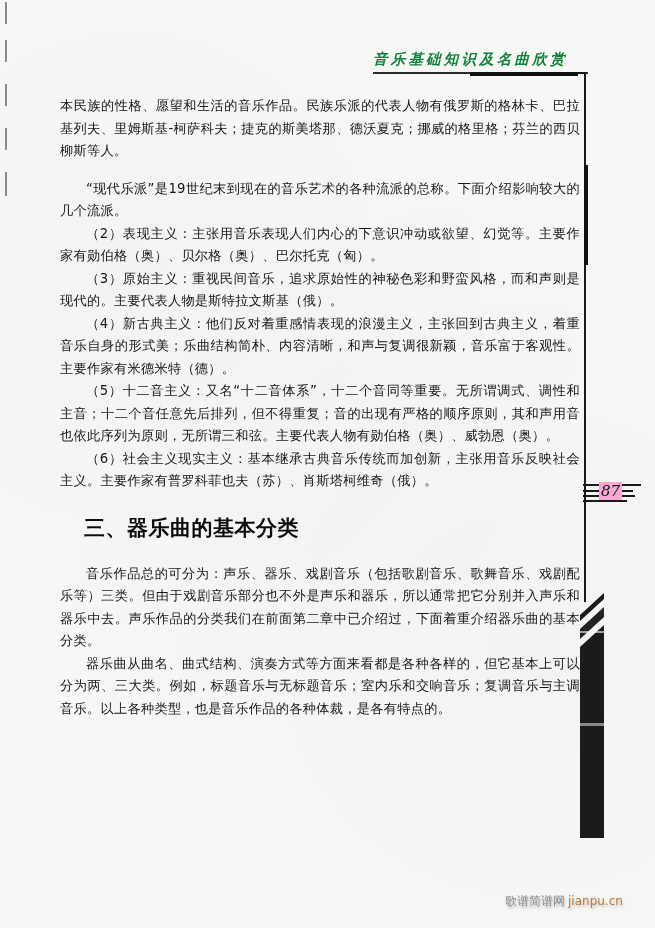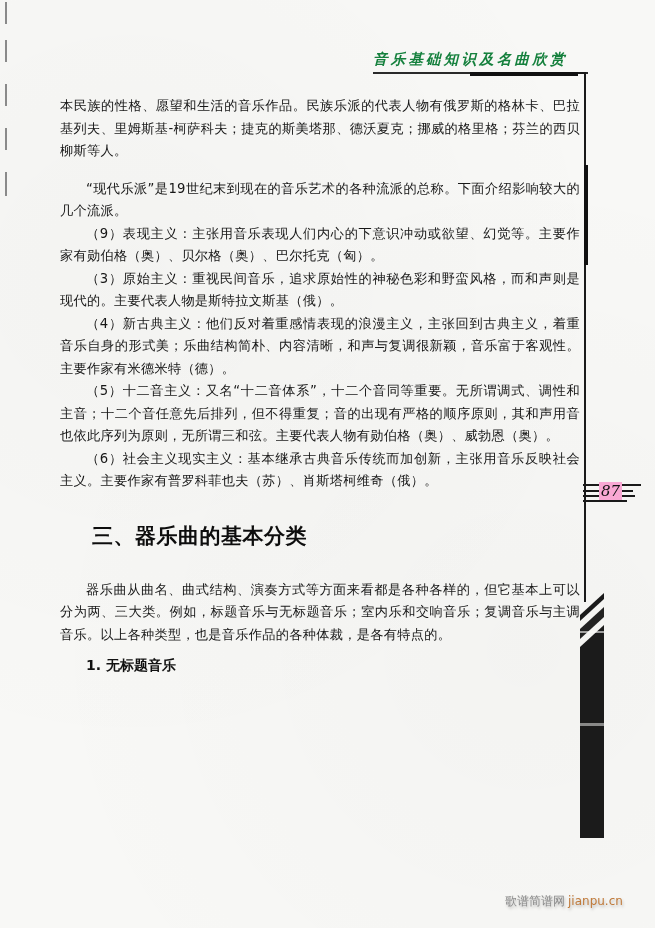--- a/index.html
+++ b/index.html
@@ -44,21 +44,21 @@
       font-size: 13.2px; line-height: 22.5px; margin: 0; text-align: justify;
       text-indent: 26px; letter-spacing: 0.3px; color: #171717;
     }
     .p.noindent { text-indent: 0; }
     .h5 {
       font-family: "DejaVu Sans", sans-serif; font-weight: bold; font-size: 14px;
       margin: 0; padding-left: 26px; line-height: 22px; color: #111;
     }
     .h-chapter {
       font-family: "DejaVu Sans", sans-serif; font-weight: bold; font-size: 21px;
-      margin: 8px; padding-left: 24px; line-height: 30px; color: #0d0d0d; letter-spacing: 0.5px;
+      margin: 0; padding-left: 24px; line-height: 30px; color: #0d0d0d; letter-spacing: 0.5px;
     }
     .watermark {
       position: absolute; left: 505px; top: 893px; font-size: 12px; color: #8c8c8c;
       font-family: "DejaVu Sans", sans-serif; white-space: nowrap; text-shadow: 1px 2px 3px rgba(0,0,0,0.25);
     }
     .watermark .url { color: #c07a3a; margin-left: 3px; }
   </style>
 </head>
 <body>
 
@@ -92,31 +92,31 @@
   <rect x="0" y="38" width="24" height="2" fill="#f8f8f6" opacity="0.6"></rect>
   <rect x="0" y="130" width="24" height="3" fill="#f8f8f6" opacity="0.5"></rect>
 </svg>
 
 <div class="content">
   <p class="p noindent">本民族的性格、愿望和生活的音乐作品。民族乐派的代表人物有俄罗斯的格林卡、巴拉基列夫、里姆斯基-柯萨科夫；捷克的斯美塔那、德沃夏克；挪威的格里格；芬兰的西贝柳斯等人。</p>
 
   <div style="height:10px"></div>
   <div style="height:5px"></div>
   <p class="p">“现代乐派”是19世纪末到现在的音乐艺术的各种流派的总称。下面介绍影响较大的几个流派。</p>
-  <p class="p">（9）表现主义：主张用音乐表现人们内心的下意识冲动或欲望、幻觉等。主要作家有勋伯格（奥）、贝尔格（奥）、巴尔托克（匈）。</p>
+  <p class="p">（2）表现主义：主张用音乐表现人们内心的下意识冲动或欲望、幻觉等。主要作家有勋伯格（奥）、贝尔格（奥）、巴尔托克（匈）。</p>
   <p class="p">（3）原始主义：重视民间音乐，追求原始性的神秘色彩和野蛮风格，而和声则是现代的。主要代表人物是斯特拉文斯基（俄）。</p>
   <p class="p">（4）新古典主义：他们反对着重感情表现的浪漫主义，主张回到古典主义，着重音乐自身的形式美；乐曲结构简朴、内容清晰，和声与复调很新颖，音乐富于客观性。主要作家有米德米特（德）。</p>
   <p class="p">（5）十二音主义：又名“十二音体系”，十二个音同等重要。无所谓调式、调性和主音；十二个音任意先后排列，但不得重复；音的出现有严格的顺序原则，其和声用音也依此序列为原则，无所谓三和弦。主要代表人物有勋伯格（奥）、威勃恩（奥）。</p>
   <p class="p">（6）社会主义现实主义：基本继承古典音乐传统而加创新，主张用音乐反映社会主义。主要作家有普罗科菲也夫（苏）、肖斯塔柯维奇（俄）。</p>
 
   <div style="height:20px"></div>
   <h2 class="h-chapter">三、器乐曲的基本分类</h2>
   <div style="height:20px"></div>
+  <p class="p">音乐作品总的可分为：声乐、器乐、戏剧音乐（包括歌剧音乐、歌舞音乐、戏剧配乐等）三类。但由于戏剧音乐部分也不外是声乐和器乐，所以通常把它分别并入声乐和器乐中去。声乐作品的分类我们在前面第二章中已介绍过，下面着重介绍器乐曲的基本分类。</p>
   <p class="p">器乐曲从曲名、曲式结构、演奏方式等方面来看都是各种各样的，但它基本上可以分为两、三大类。例如，标题音乐与无标题音乐；室内乐和交响音乐；复调音乐与主调音乐。以上各种类型，也是音乐作品的各种体裁，是各有特点的。</p>
 
   <div style="height:8px"></div>
-  <h3 class="h5">1. 无标题音乐</h3>
   <div style="height:6px"></div>
 </div>
 
 <div class="watermark">
   <span>歌谱简谱网</span><span class="url">jianpu.cn</span>
 </div>
 
 </body></html>

